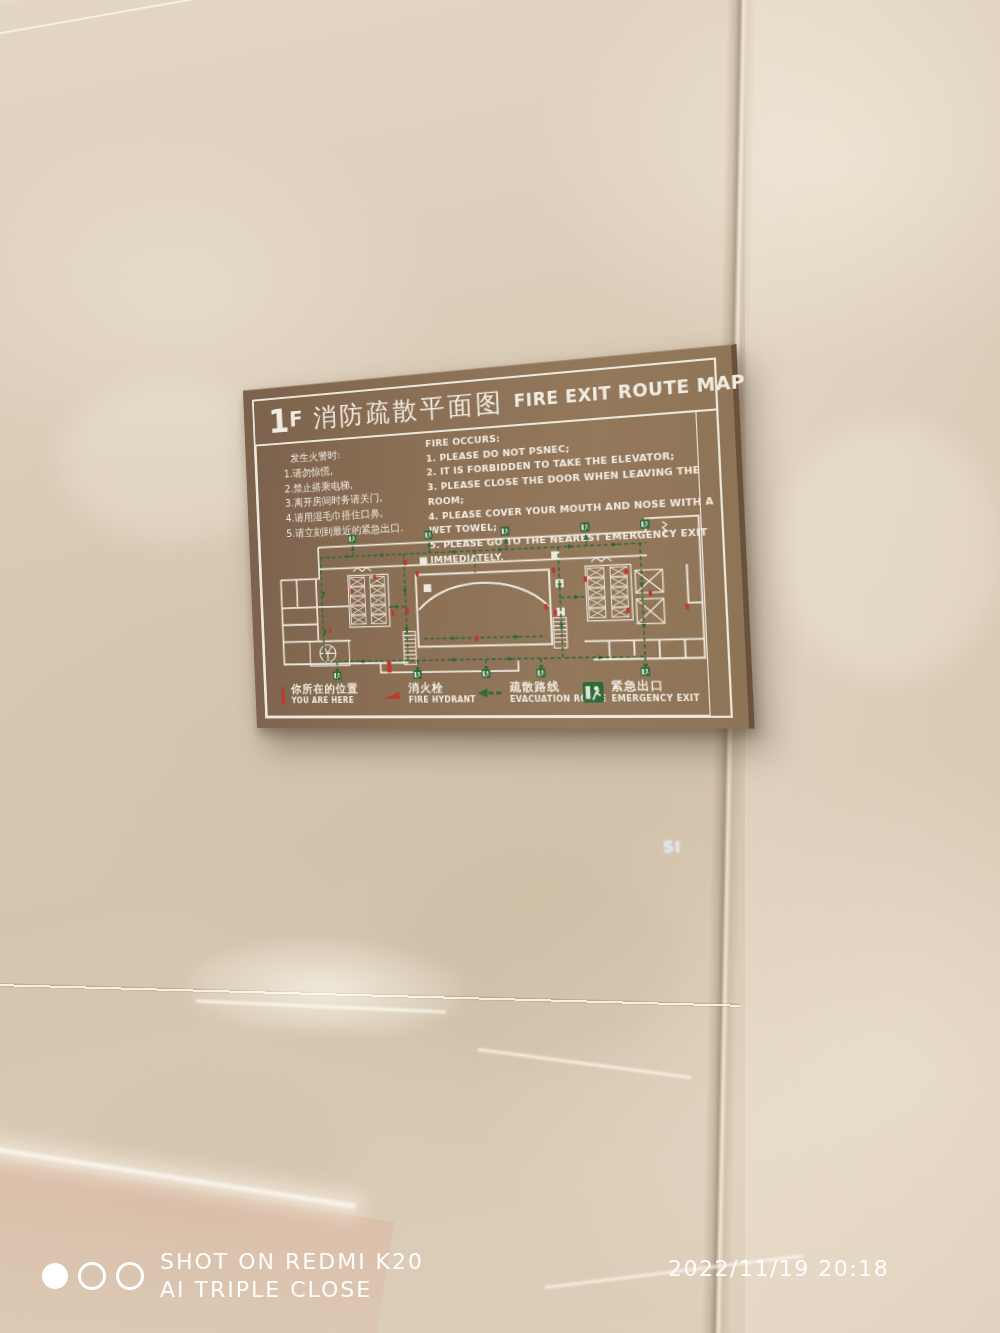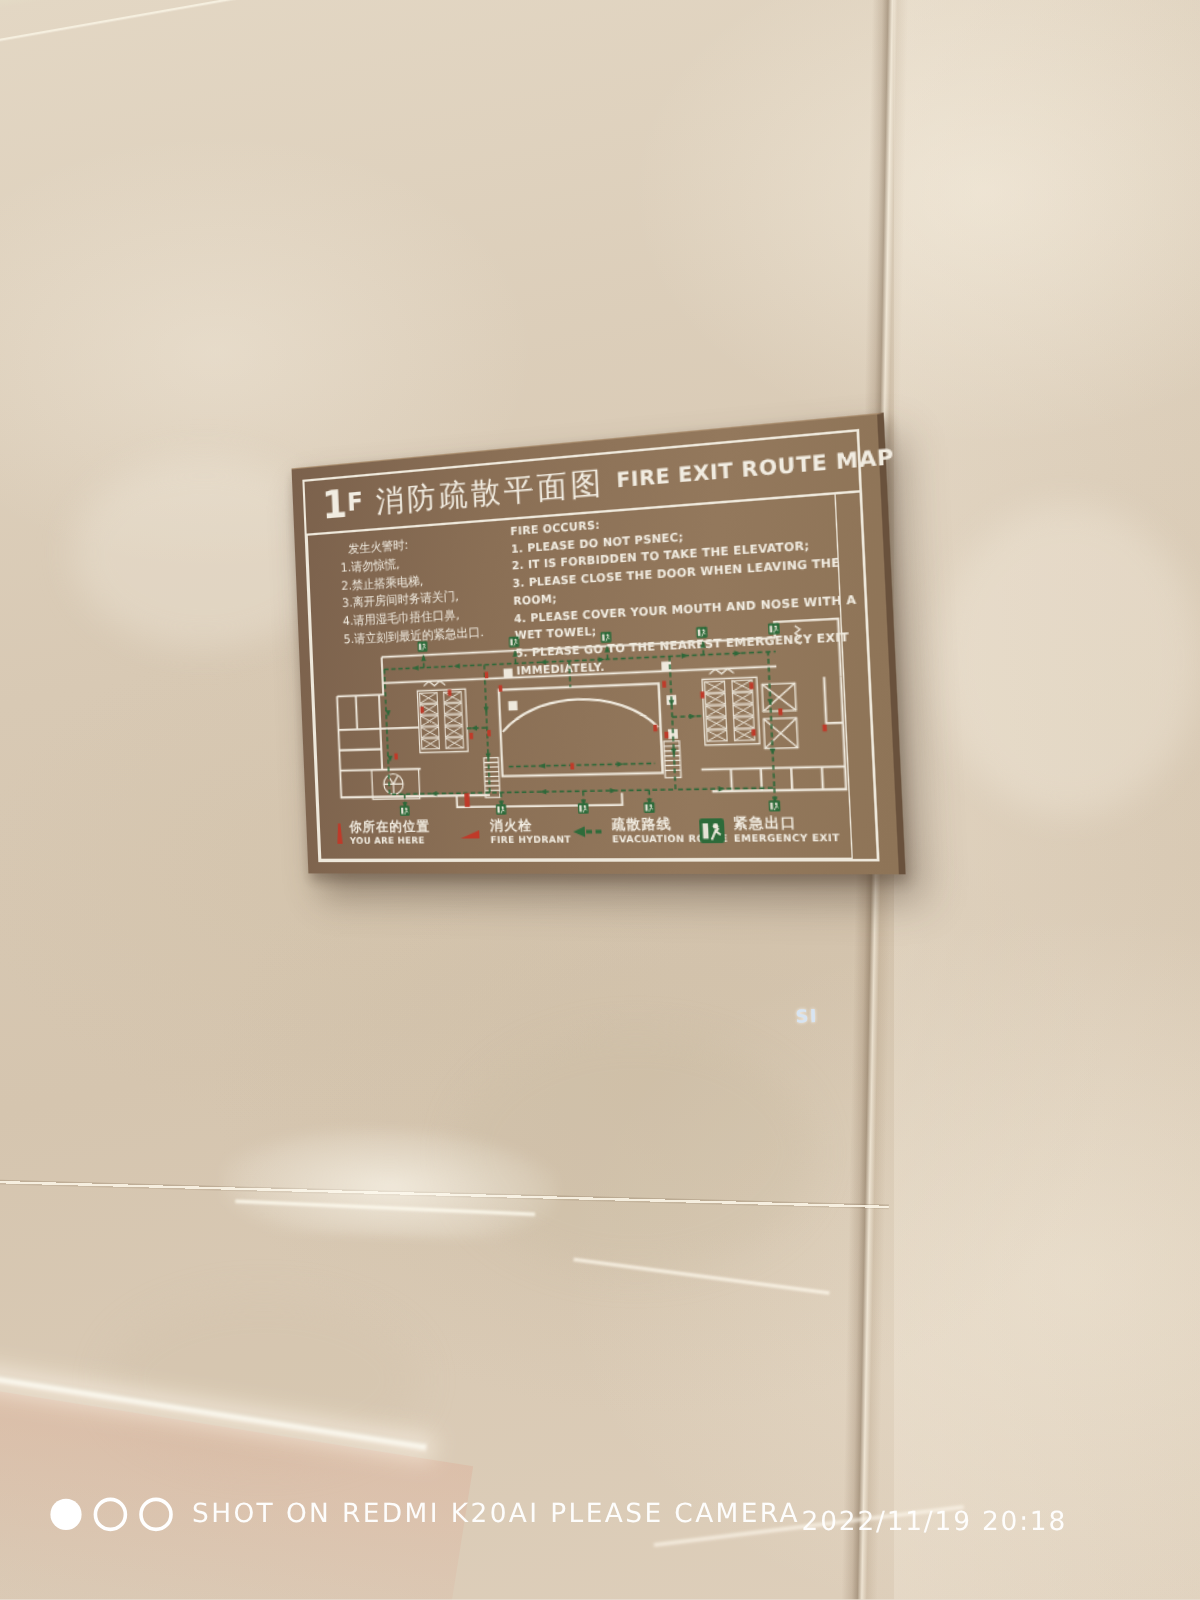--- a/index.html
+++ b/index.html
@@ -75,21 +75,21 @@
   .lg-item{position:absolute;top:0;height:36px;display:flex;align-items:center;gap:7px;}
   .lg-txt{display:flex;flex-direction:column;justify-content:center;}
   .lg-zh{font-size:11.5px;font-weight:bold;letter-spacing:1px;line-height:1.2;}
   .lg-en{font-size:8px;font-weight:bold;letter-spacing:.3px;line-height:1.2;}
   .yah-bar{width:5px;height:18px;background:#bf3a29;clip-path:polygon(28% 0,72% 0,100% 100%,0 100%);}
   
   .wm{position:absolute;left:42px;top:1248px;display:flex;align-items:center;gap:16px;color:#fff;}
   .wm-dots{display:flex;align-items:center;gap:10px;}
   .dot-fill{width:26px;height:26px;border-radius:50%;background:#fff;}
   .dot-ring{width:22px;height:22px;border-radius:50%;border:3.5px solid #fff;}
-  .wm-text{display:flex;flex-direction:row;line-height:1.25;}
+  .wm-text{display:flex;flex-direction:column;line-height:1.25;}
   .wm-l1,.wm-l2{font-size:22px;letter-spacing:2px;font-weight:500;opacity:.97;}
   .timestamp{position:absolute;left:668px;top:1256px;font-size:22px;letter-spacing:1.5px;
      color:rgba(255,255,255,.95);font-weight:400;}
 </style>
 </head>
 <body>
 
 <div id="stage">
 
   <div class="blotch" style="left:60px;top:380px;width:220px;height:160px;background:rgba(246,238,224,.3);"></div>
@@ -362,19 +362,19 @@
   </div>
 
   <div class="wm">
     <div class="wm-dots">
       <div class="dot-fill"></div>
       <div class="dot-ring"></div>
       <div class="dot-ring"></div>
     </div>
     <div class="wm-text">
       <span class="wm-l1">SHOT ON REDMI K20</span>
-      <span class="wm-l2">AI PLEASE CAMERA</span>
+      <span class="wm-l2">AI TRIPLE CLOSE</span>
     </div>
   </div>
 
   <div class="timestamp">2022/11/19  20:18</div>
 
 </div>
 
 </body></html>

